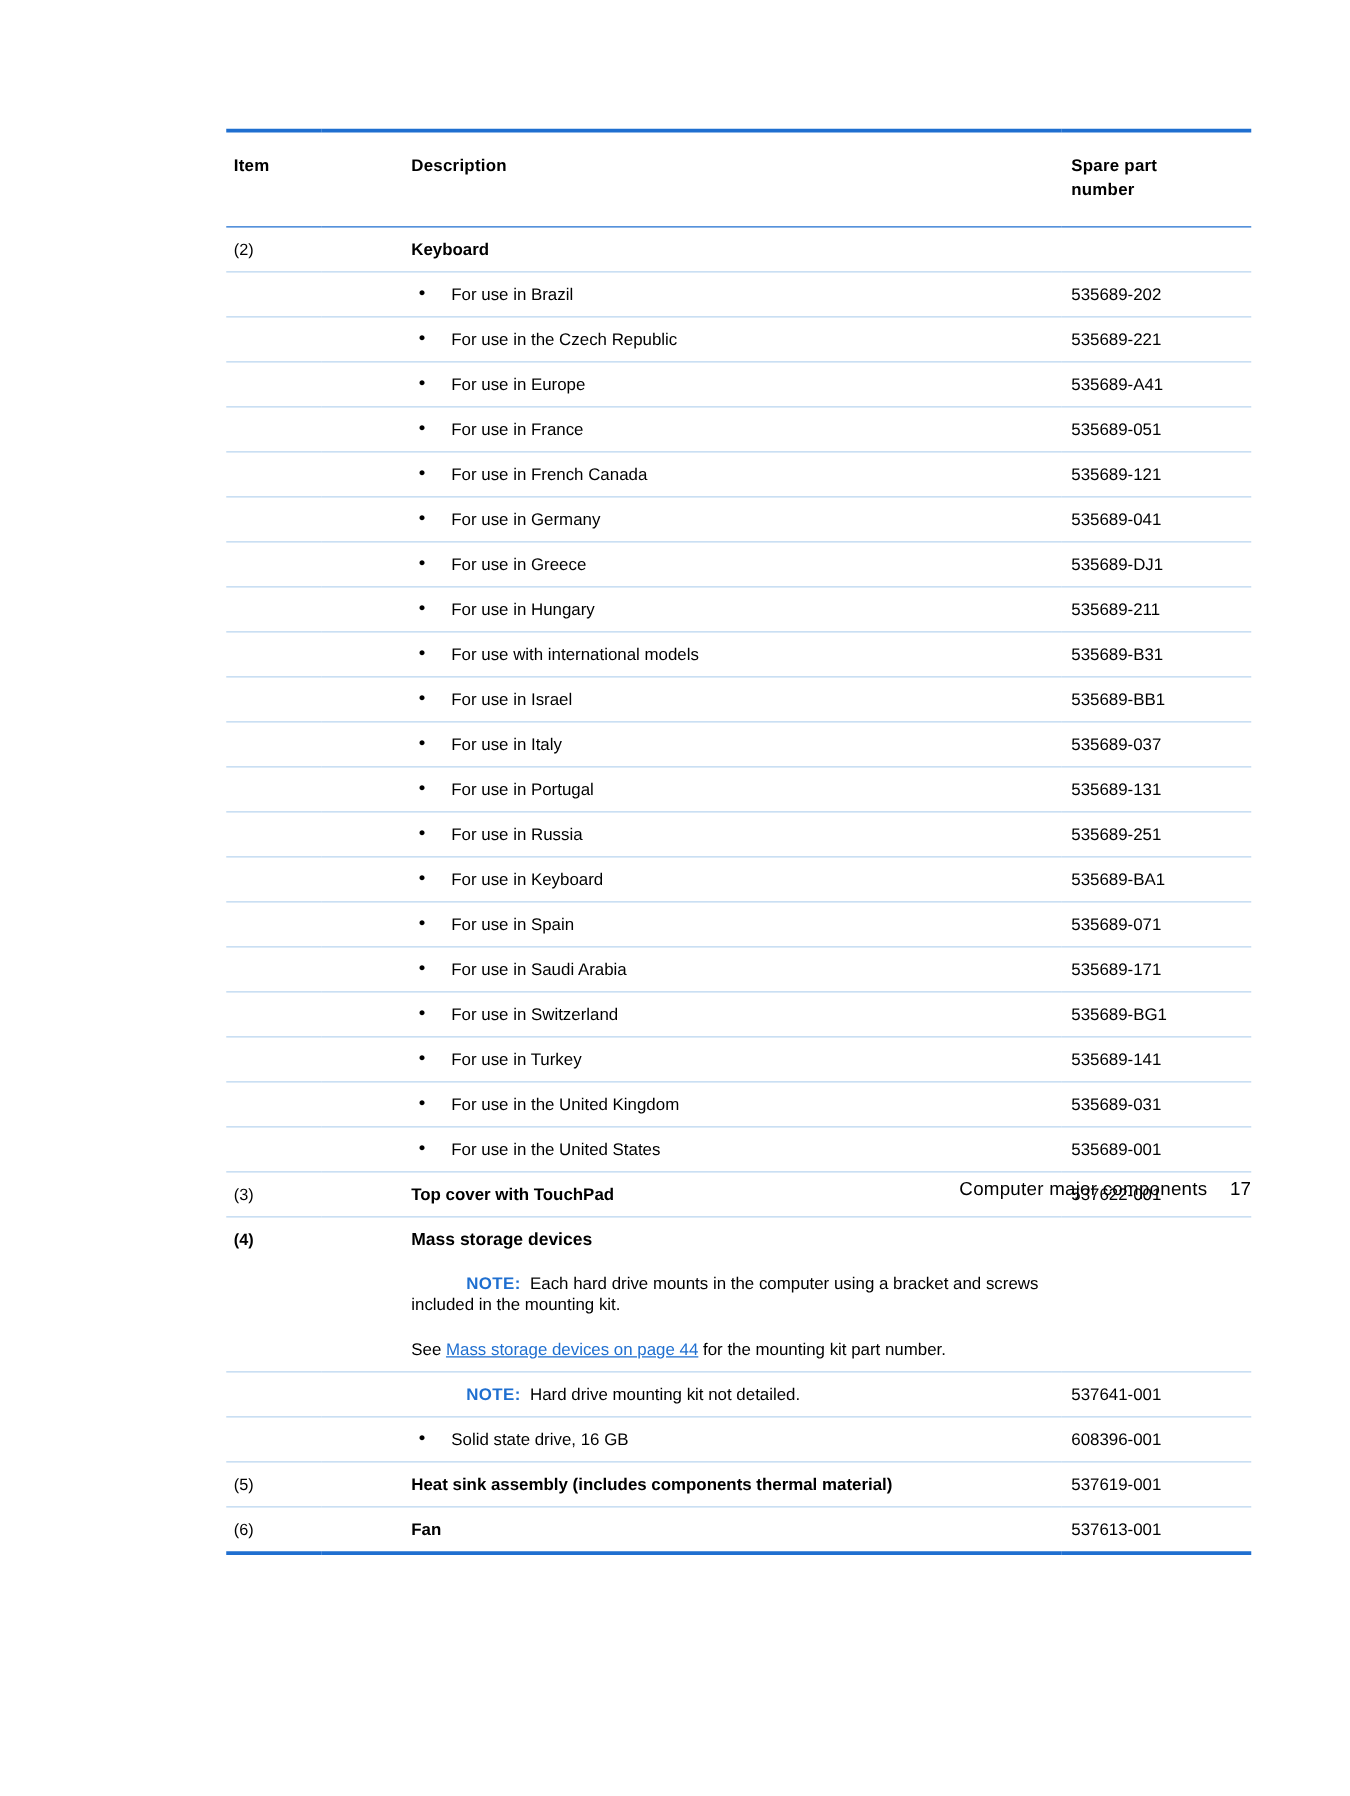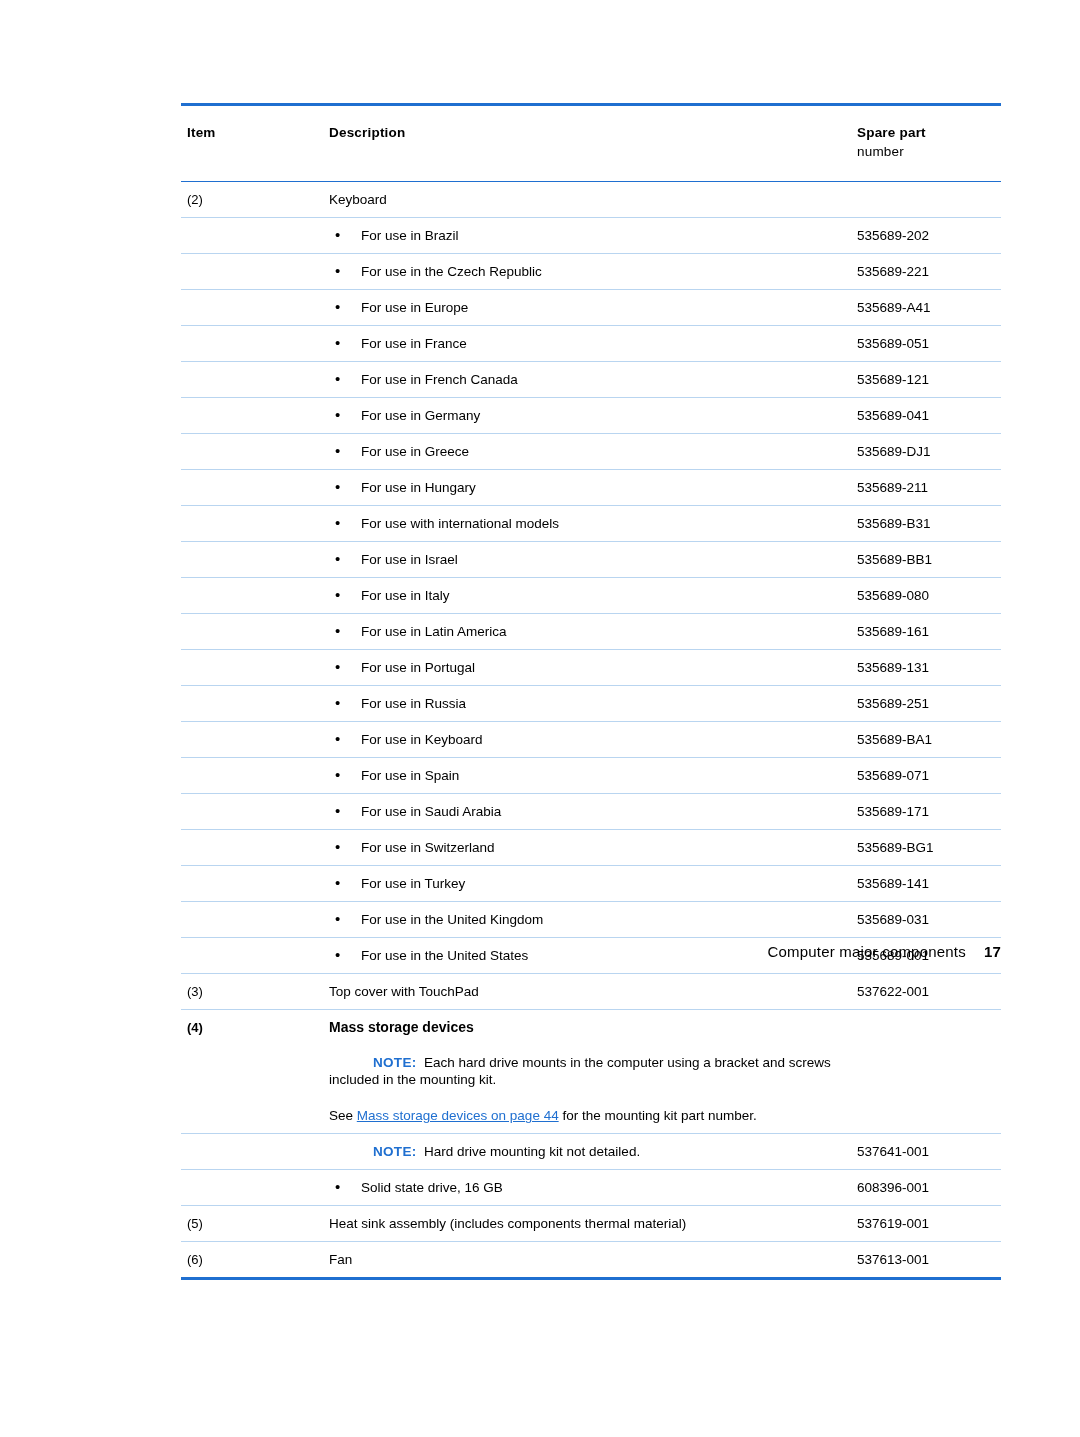--- a/index.html
+++ b/index.html
@@ -72,20 +72,21 @@
     font-size: 13px;
   }
   .cell.item.plain {
     font-weight: normal;
   }
   .cell.desc {
     padding-left: 72px;
   }
   .cell.desc.nobullet {
     padding-left: 72px;
+    font-weight: bold;
   }
   .cell.desc.bullet {
     position: relative;
     padding-left: 104px;
   }
   .cell.desc.bullet::before {
     content: "\2022";
     position: absolute;
     left: 78px;
     top: 8px;
@@ -124,21 +125,20 @@
     position: absolute;
     right: 79px;
     bottom: 62px;
     font-size: 15px;
     color: #000;
     letter-spacing: 0.2px;
   }
   .footer .page-num {
     display: inline-block;
     margin-left: 18px;
-    font-weight: bold;
   }
 </style>
 </head>
 <body>
 
 <div class="page">
 
   <div class="table-wrap">
     <table class="parts">
       <colgroup>
@@ -149,21 +149,21 @@
       <tbody>
         <tr class="hdr">
           <td>
               <div class="cell item">Item</div>
             </td>
           <td>
               <div class="cell" style="padding-left:72px;">Description</div>
             </td>
           <td>
             <div class="cell spare" style="padding-bottom:0;">Spare part</div>
-            <div class="cell spare" style="padding-top:2px;font-weight:normal;font-size:13.5px;">number</div>
+            <div class="cell spare" style="padding-top:2px;font-weight:bold;font-size:13.5px;">number</div>
           </td>
         </tr>
 
         <tr class="row">
           <td>
               <div class="cell item plain">(2)</div>
             </td>
           <td>
               <div class="cell desc nobullet">Keyboard</div>
             </td>
@@ -294,35 +294,24 @@
         </tr>
 
         <tr class="row">
           <td>
               <div class="cell item"></div>
             </td>
           <td>
               <div class="cell desc bullet">For use in Italy</div>
             </td>
           <td>
-              <div class="cell spare">535689-080</div>
-            </td>
-        </tr>
-
-        <tr class="row">
-          <td>
-              <div class="cell item"></div>
-            </td>
-          <td>
-              <div class="cell desc bullet">For use in Latin America</div>
-            </td>
-          <td>
-              <div class="cell spare">535689-161</div>
-            </td>
-        </tr>
+              <div class="cell spare">535689-037</div>
+            </td>
+        </tr>
+
 
         <tr class="row">
           <td>
               <div class="cell item"></div>
             </td>
           <td>
               <div class="cell desc bullet">For use in Portugal</div>
             </td>
           <td>
               <div class="cell spare">535689-131</div>

